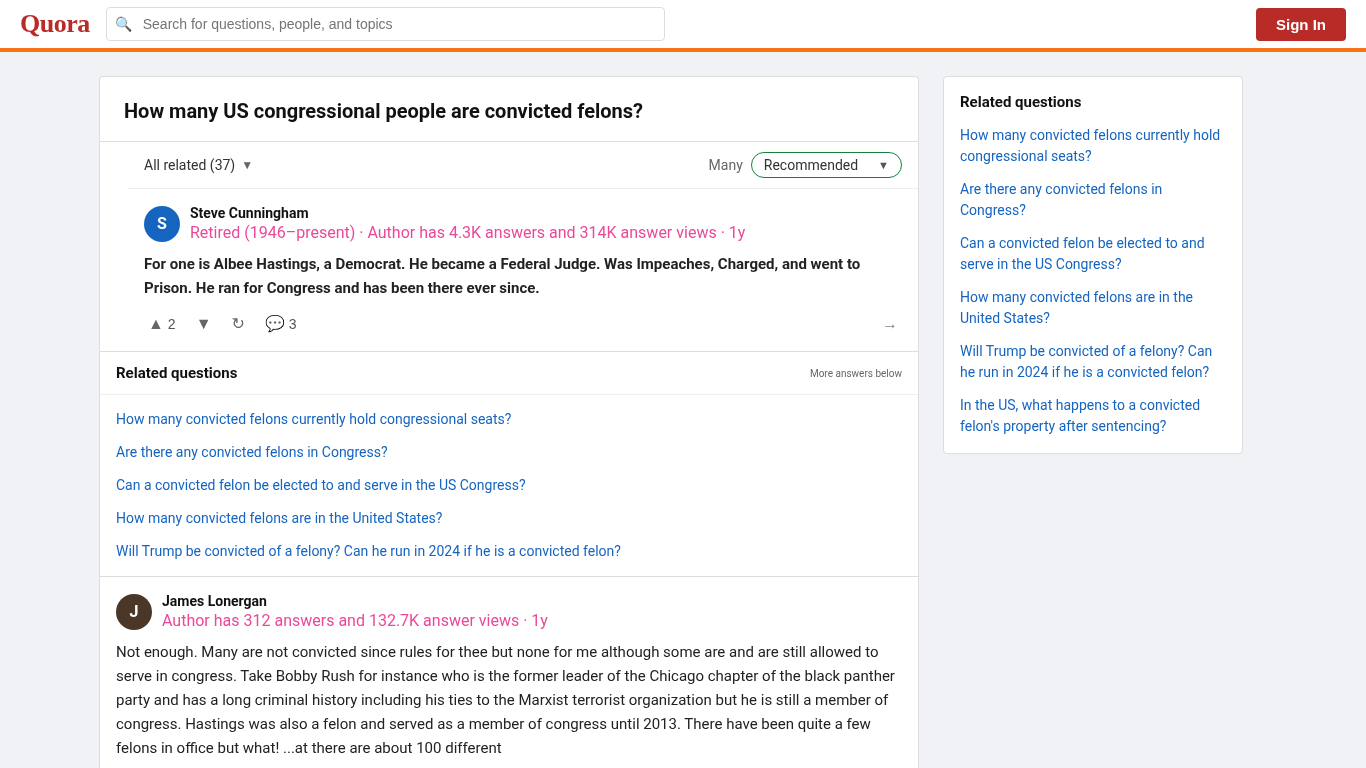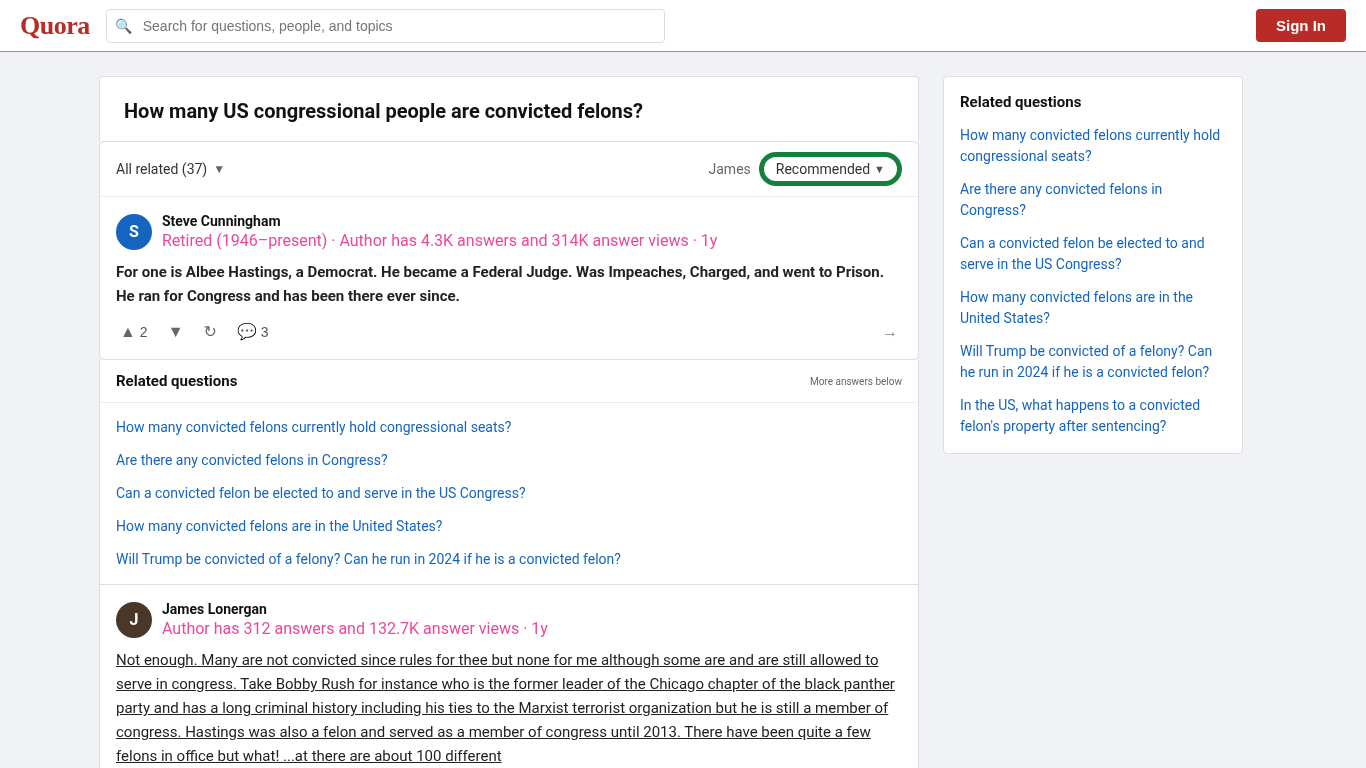--- a/index.html
+++ b/index.html
@@ -1,21 +1,21 @@
 <!DOCTYPE html>
 <html><head>
   <meta charset="utf-8">
   <style>
     * { box-sizing: border-box; margin: 0; padding: 0; }
     body { font-family: -apple-system, BlinkMacSystemFont, 'Segoe UI', Roboto, sans-serif; background: #f0f2f5; color: #333; font-size: 15px; }
 
     
     .header {
       background: #fff;
-      border-bottom: 1px solid #f97316;
+      border-bottom: 4px solid #f97316;
       padding: 0 20px;
       height: 52px;
       display: flex;
       align-items: center;
       gap: 16px;
       position: sticky;
       top: 0;
       z-index: 100;
     }
     .logo {
@@ -102,22 +102,22 @@
     .sort-area {
       display: flex;
       align-items: center;
       gap: 8px;
       font-size: 14px;
       color: #666;
     }
     .sort-dropdown {
       display: flex;
       align-items: center;
-      gap: 4px;
-      border: 5px solid #15803d;
+      gap: 20px;
+      border: 1px solid #15803d;
       border-radius: 20px;
       padding: 4px 12px;
       font-size: 14px;
       color: #333;
       cursor: pointer;
       background: #fff;
     }
     .sort-dropdown .chevron { font-size: 11px; color: #555; }
 
     
@@ -241,43 +241,43 @@
     }
     .question-card-top {
       background: #fff;
       border: 1px solid #ddd;
       border-radius: 4px 4px 0 0;
       padding: 20px 24px 16px;
       border-bottom: none;
     }
     .answers-wrapper {
       border: 1px solid #ddd;
-      border-radius: 6px;
-      background: #fff;
+      border-radius: 1px;
+      background: #fff;
+      padding-left: 28px;
     }
     .related-inline-wrapper {
       border: 1px solid #ddd;
       border-top: none;
       background: #fff;
       border-radius: 0;
     }
     .second-answer-wrapper {
       border: 1px solid #ddd;
       border-top: none;
       background: #fff;
       border-radius: 0 0 4px 4px;
     }
     .answer-text-truncated {
       font-size: 15px;
       line-height: 1.6;
       color: #222;
       margin-bottom: 0;
       overflow: hidden;
       display: -webkit-box;
-      text-decoration: underline;
       -webkit-line-clamp: 5;
       -webkit-box-orient: vertical;
     }
   </style>
 </head>
 <body>
 
 <header class="header">
   <div class="logo">Quora</div>
   <div class="search-bar">
@@ -296,21 +296,21 @@
       <h1 class="question-title">How many US congressional people are convicted felons?</h1>
     </div>
 
     <div class="answers-wrapper">
       <div class="answers-toolbar">
         <div class="all-related">
           <span>All related (37)</span>
           <span class="chevron">▼</span>
         </div>
         <div class="sort-area">
-          <span>James</span>
+          <span>Many</span>
           <div class="sort-dropdown">
             <span>Recommended</span>
             <span class="chevron">▼</span>
           </div>
         </div>
       </div>
 
       <div class="answer-item">
         <div class="author-row">
           <div class="avatar avatar-s">S</div>

